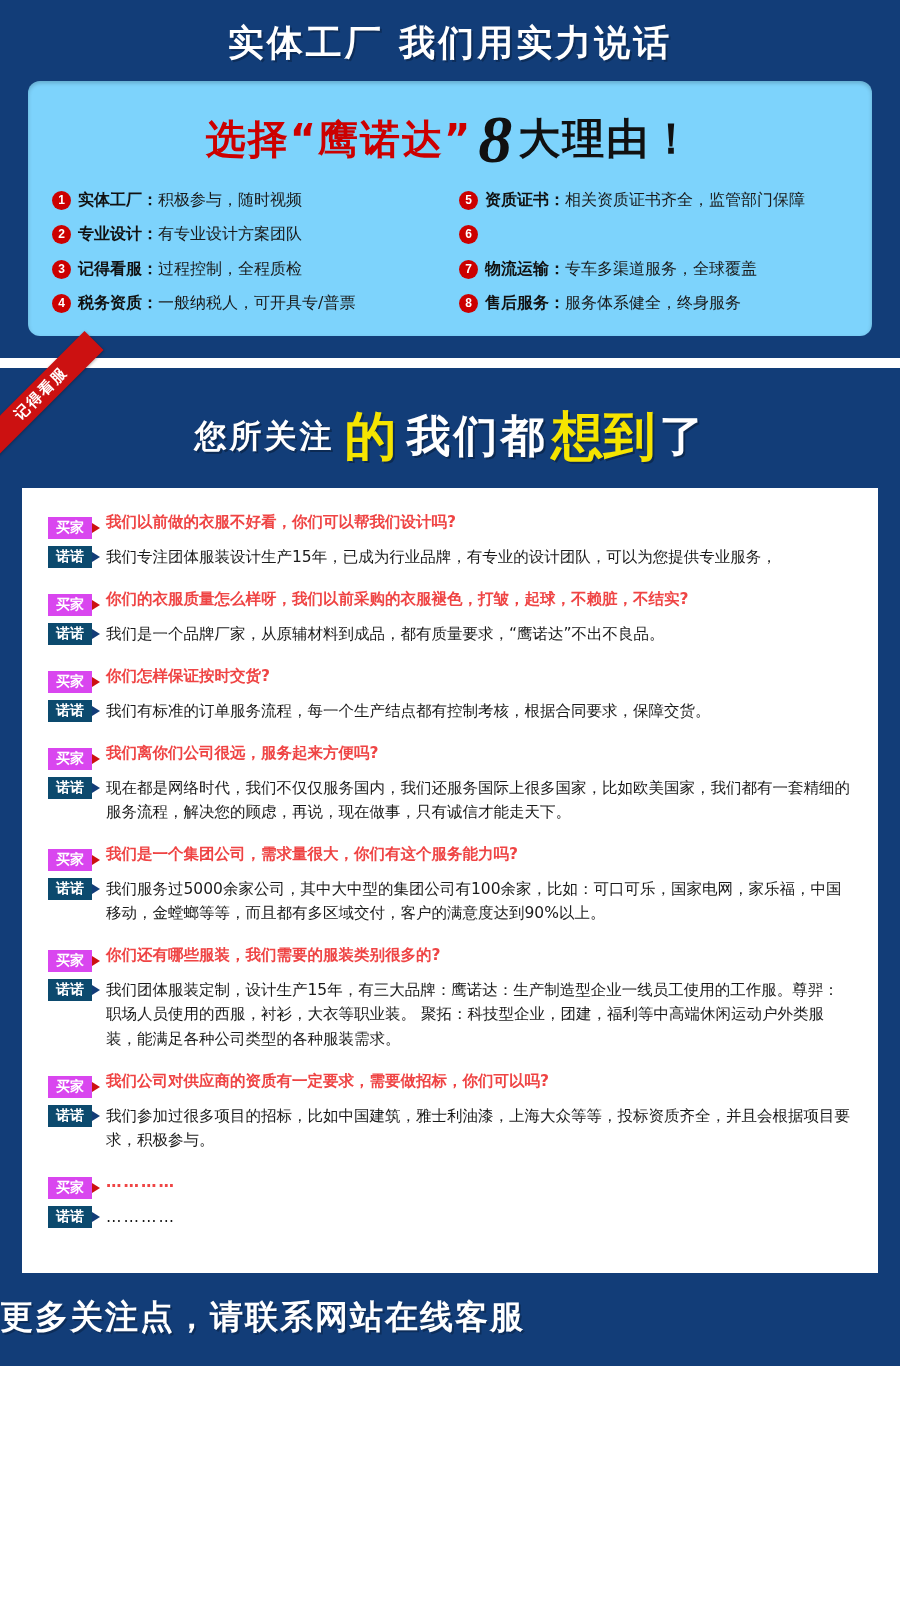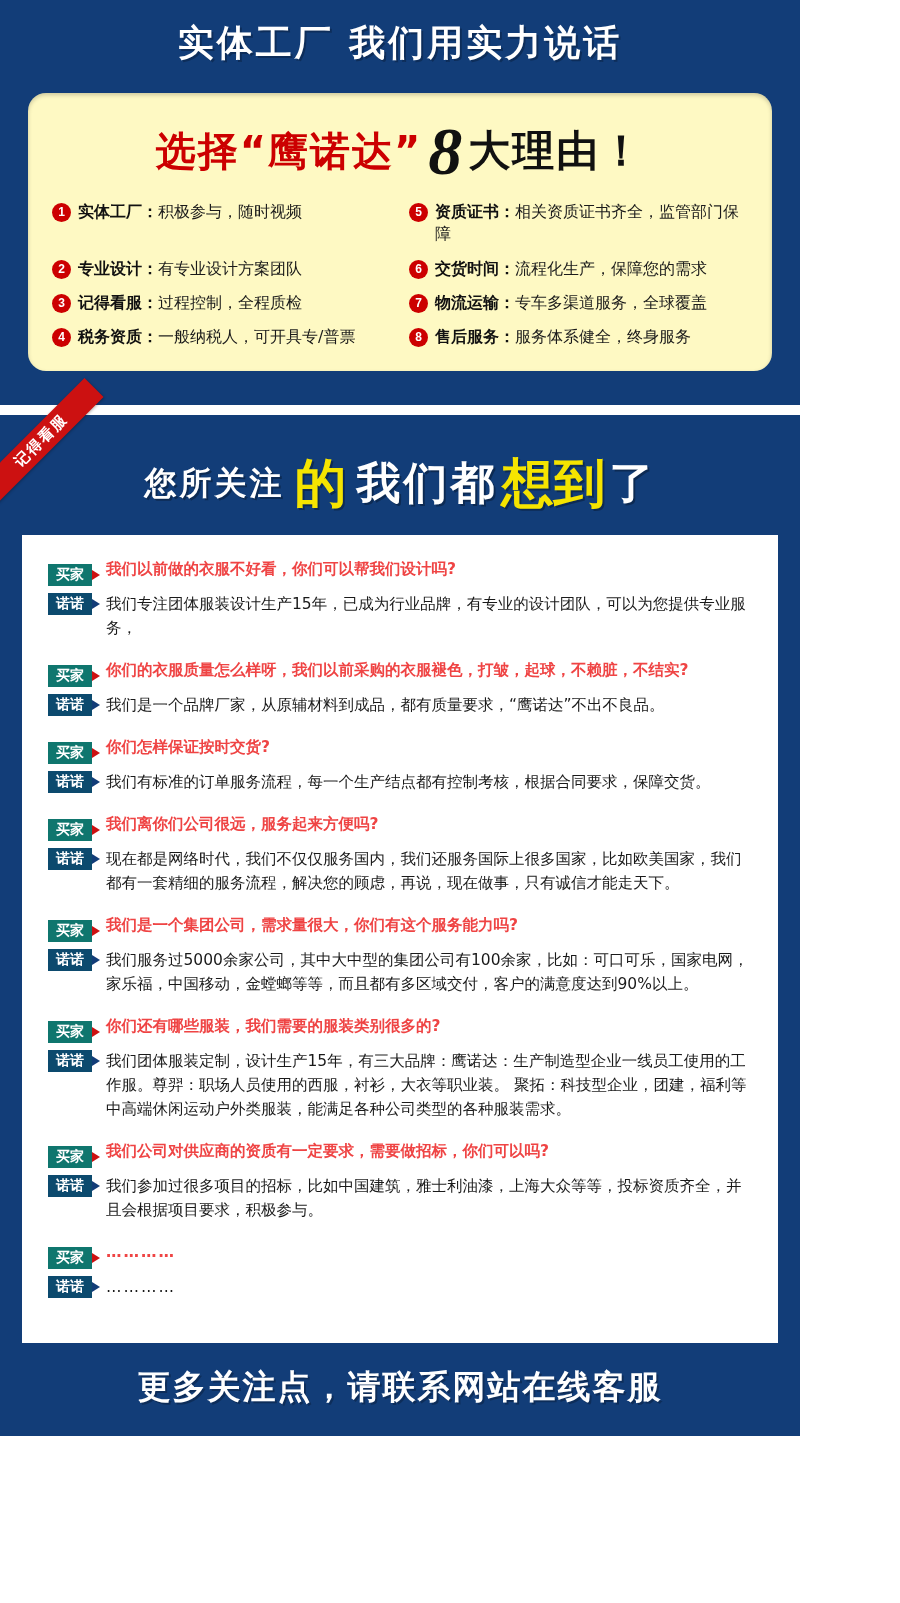--- a/index.html
+++ b/index.html
@@ -6,21 +6,21 @@
     margin: 0;
     padding: 0;
     background: #ffffff;
   }
   body {
     width: 900px;
     font-family: "Liberation Sans", "DejaVu Sans", sans-serif;
     -webkit-font-smoothing: antialiased;
   }
   .page {
-    width: 800px;
+    width: 900px;
     height: 1603px;
     position: relative;
     overflow: hidden;
     background: #ffffff;
   }
 
   
   .sec-reasons {
     background: #123d78;
     padding: 14px 0 22px 0;
@@ -30,23 +30,23 @@
     color: #ffffff;
     font-size: 36px;
     font-weight: bold;
     letter-spacing: 3px;
     line-height: 1.3;
     text-shadow: 2px 2px 0 rgba(0,0,0,0.25);
     padding: 6px 0 14px 0;
     font-family: "DejaVu Sans", sans-serif;
   }
   .reasons-card {
-    margin: 12px 28px;
-    background: #fef9c3;
-    border-radius: 18px;
+    margin: 0 28px;
+    background: #7dd3fc;
+    border-radius: 12px;
     padding: 18px 24px 22px 24px;
     box-shadow: 0 2px 4px rgba(0,0,0,0.2) inset;
   }
   .reasons-head {
     text-align: center;
     white-space: nowrap;
     padding: 6px 0 16px 0;
     line-height: 1;
   }
   .reasons-head .rh-red {
@@ -181,38 +181,37 @@
   .tag::after {
     content: "";
     position: absolute;
     right: -8px;
     top: 50%;
     margin-top: -5px;
     border-left: 8px solid transparent;
     border-top: 5px solid transparent;
     border-bottom: 5px solid transparent;
   }
-  .tag-buyer { background: #0f766e; margin-top: 7px; }
+  .tag-buyer { background: #d946ef; margin-top: 7px; }
   .tag-buyer::after { border-left-color: #cc1111; }
   .tag-reply { background: #0c4a6e; }
   .tag-reply::after { border-left-color: #123d78; }
 
   .qa-text {
     font-size: 15.5px;
     line-height: 1.55;
     font-family: "DejaVu Sans", sans-serif;
   }
   .q-text { color: #ef4444; font-weight: bold; }
   .a-text { color: #1a1a1a; }
   .dots { letter-spacing: 2px; }
 
   
   .sec-footer {
     background: #123d78;
-    text-align: center;
     padding: 22px 0 26px 0;
   }
   .footer-text {
     color: #ffffff;
     font-size: 33px;
     font-weight: bold;
     letter-spacing: 2px;
     text-shadow: 2px 2px 0 rgba(0,0,0,0.25);
     font-family: "DejaVu Sans", sans-serif;
   }
@@ -246,21 +245,20 @@
           <span><span class="reason-key">资质证书：</span><span class="reason-val">相关资质证书齐全，监管部门保障</span></span>
         </div>
 
         <div class="reason-item">
           <span class="reason-badge">2</span>
           <span><span class="reason-key">专业设计：</span><span class="reason-val">有专业设计方案团队</span></span>
         </div>
 
         <div class="reason-item">
           <span class="reason-badge">6</span>
-          <span><span class="reason-key">交货时间：</span><span class="reason-val">流程化生产，保障您的需求</span></span>
         </div>
 
         <div class="reason-item">
           <span class="reason-badge">3</span>
           <span><span class="reason-key">记得看服：</span><span class="reason-val">过程控制，全程质检</span></span>
         </div>
 
         <div class="reason-item">
           <span class="reason-badge">7</span>
           <span><span class="reason-key">物流运输：</span><span class="reason-val">专车多渠道服务，全球覆盖</span></span>

